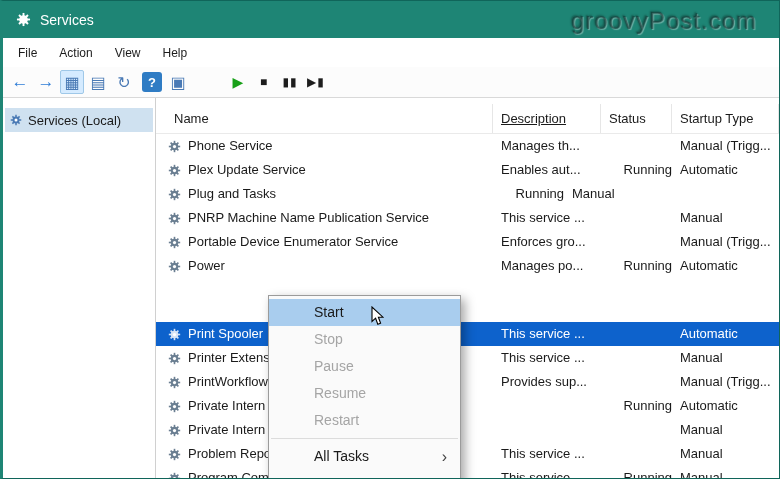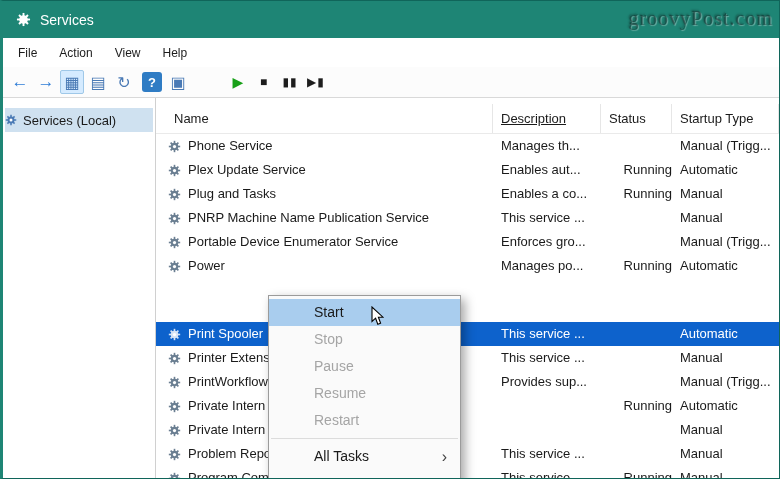--- a/index.html
+++ b/index.html
@@ -13,22 +13,22 @@
   }
 
   
   .titlebar {
     height:37px; background:var(--titlebar, #1e8575);
     display:flex; align-items:center; padding-left:13px; color:#fff;
   }
   .title-gear { display:flex; align-items:center; margin-right:9px; }
   .title-text { font-size:14px; }
   .watermark {
-    position:absolute; top:6px; right:6px;
-    font-family:Liberation Serif, serif; font-size:20px; letter-spacing:1px;
+    position:absolute; top:6px; right:22px;
+    font-family:Liberation Sans, sans-serif; font-size:24px; letter-spacing:1px;
     color:rgba(18,44,44,0.5);
     text-shadow:1px 1px 1px rgba(255,255,255,0.35), -1px -1px 2px rgba(0,0,0,0.35);
   }
 
   
   .menubar { height:29px; display:flex; align-items:center; padding-left:4px; background:#fff; font-size:12px; color:#1c1c1c; }
   .menu-item { padding:4px 11px; }
 
   
   .toolbar { height:31px; display:flex; align-items:center; padding-left:5px; background:#fcfcfc; border-bottom:1px solid #d9d9d9; }
@@ -37,21 +37,21 @@
   .tb-icon.std { color:#4a7ab5; font-size:16px; }
   .tb-icon.pressed { background:#d5ebff; border:1px solid #9fc8e8; border-radius:2px; }
   .tb-icon.help { width:20px; height:20px; margin:0 4px; background:#2f7cc4; color:#fff; border-radius:3px; font-weight:bold; font-size:13px; }
   .tb-icon.play { color:#18a018; font-size:14px; }
   .tb-icon.ctrl { color:#1d1d1d; font-size:12px; letter-spacing:1px; }
   .tb-icon.group-start { margin-left:34px; }
 
   
   .body { display:flex; height:380px; }
   .sidebar { width:153px; border-right:1px solid #d0d0d0; padding-top:10px; background:#fff; }
-  .sidebar-item { display:flex; align-items:center; height:24px; margin:0 2px; background:#cfe1f0; }
+  .sidebar-item { display:flex; align-items:center; height:24px; margin:0 2px; padding-left:5px; background:#cfe1f0; }
   .sb-icon { display:flex; align-items:center; margin-right:6px; }
   .sb-label { font-size:13px; }
 
   .main { flex:1; padding-top:6px; position:relative; overflow:hidden; }
   .thead { display:flex; height:30px; border-bottom:1px solid #eaeaea; }
   .th { display:flex; align-items:center; border-right:1px solid #e6e6e6; font-size:13px; color:#1a1a1a; }
   .col-name { width:337px; padding-left:18px; }
   .col-desc { width:108px; padding-left:8px;text-decoration:underline; }
   .col-status { width:71px; padding-left:8px; }
   .col-startup { flex:1; padding-left:8px; }
@@ -201,21 +201,20 @@
                     <line x1="1" y1="8" x2="15" y2="8"></line>
                     <line x1="3.2" y1="3.2" x2="12.8" y2="12.8"></line>
                     <line x1="12.8" y1="3.2" x2="3.2" y2="12.8"></line>
                   </g>
                   <circle cx="8" cy="8" r="4.6" fill="#6b7f92"></circle>
                   <circle cx="8" cy="8" r="2" fill="#fff"></circle>
                 </svg>
               </span>
               <span class="ntext">Plug and Tasks</span>
             </div>
-            <div class="cell c-desc">Enables a co...</div>
             <div class="cell c-status">Running</div>
             <div class="cell c-startup">Manual</div>
           </div>
           <div class="trow">
             <div class="cell c-name">
               <span class="gear">
                 <svg width="13" height="13" viewBox="0 0 16 16">
                   <g stroke="#6b7f92" stroke-width="2">
                     <line x1="8" y1="1" x2="8" y2="15"></line>
                     <line x1="1" y1="8" x2="15" y2="8"></line>

